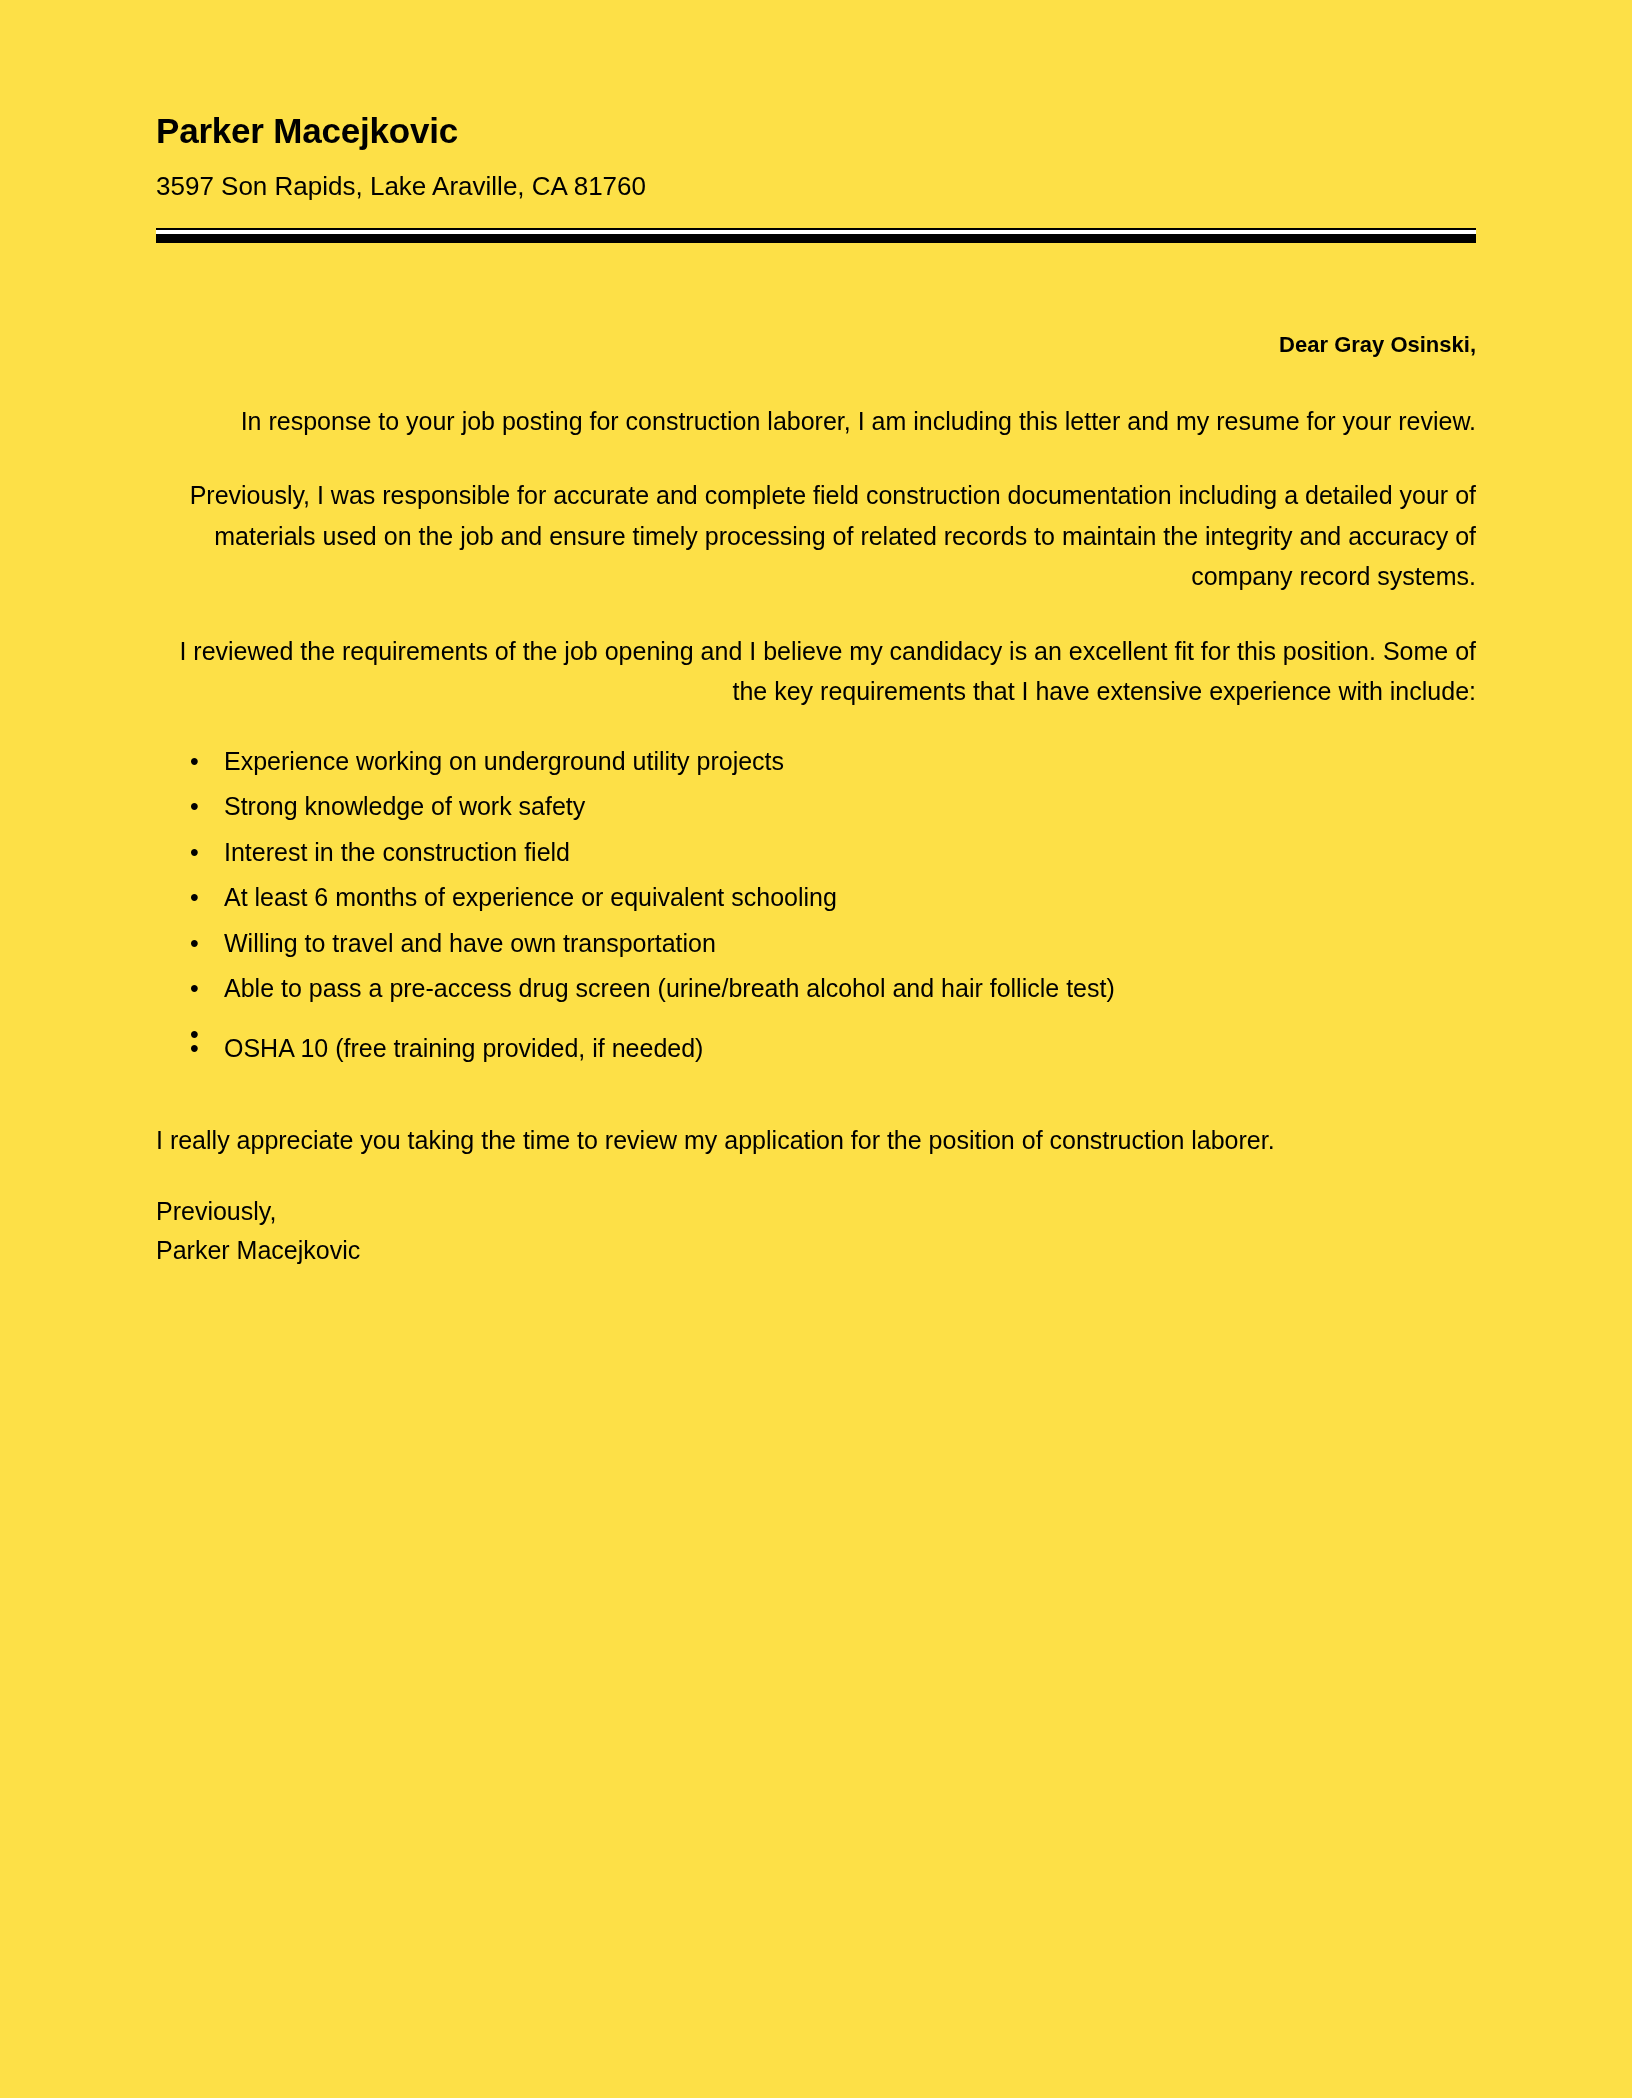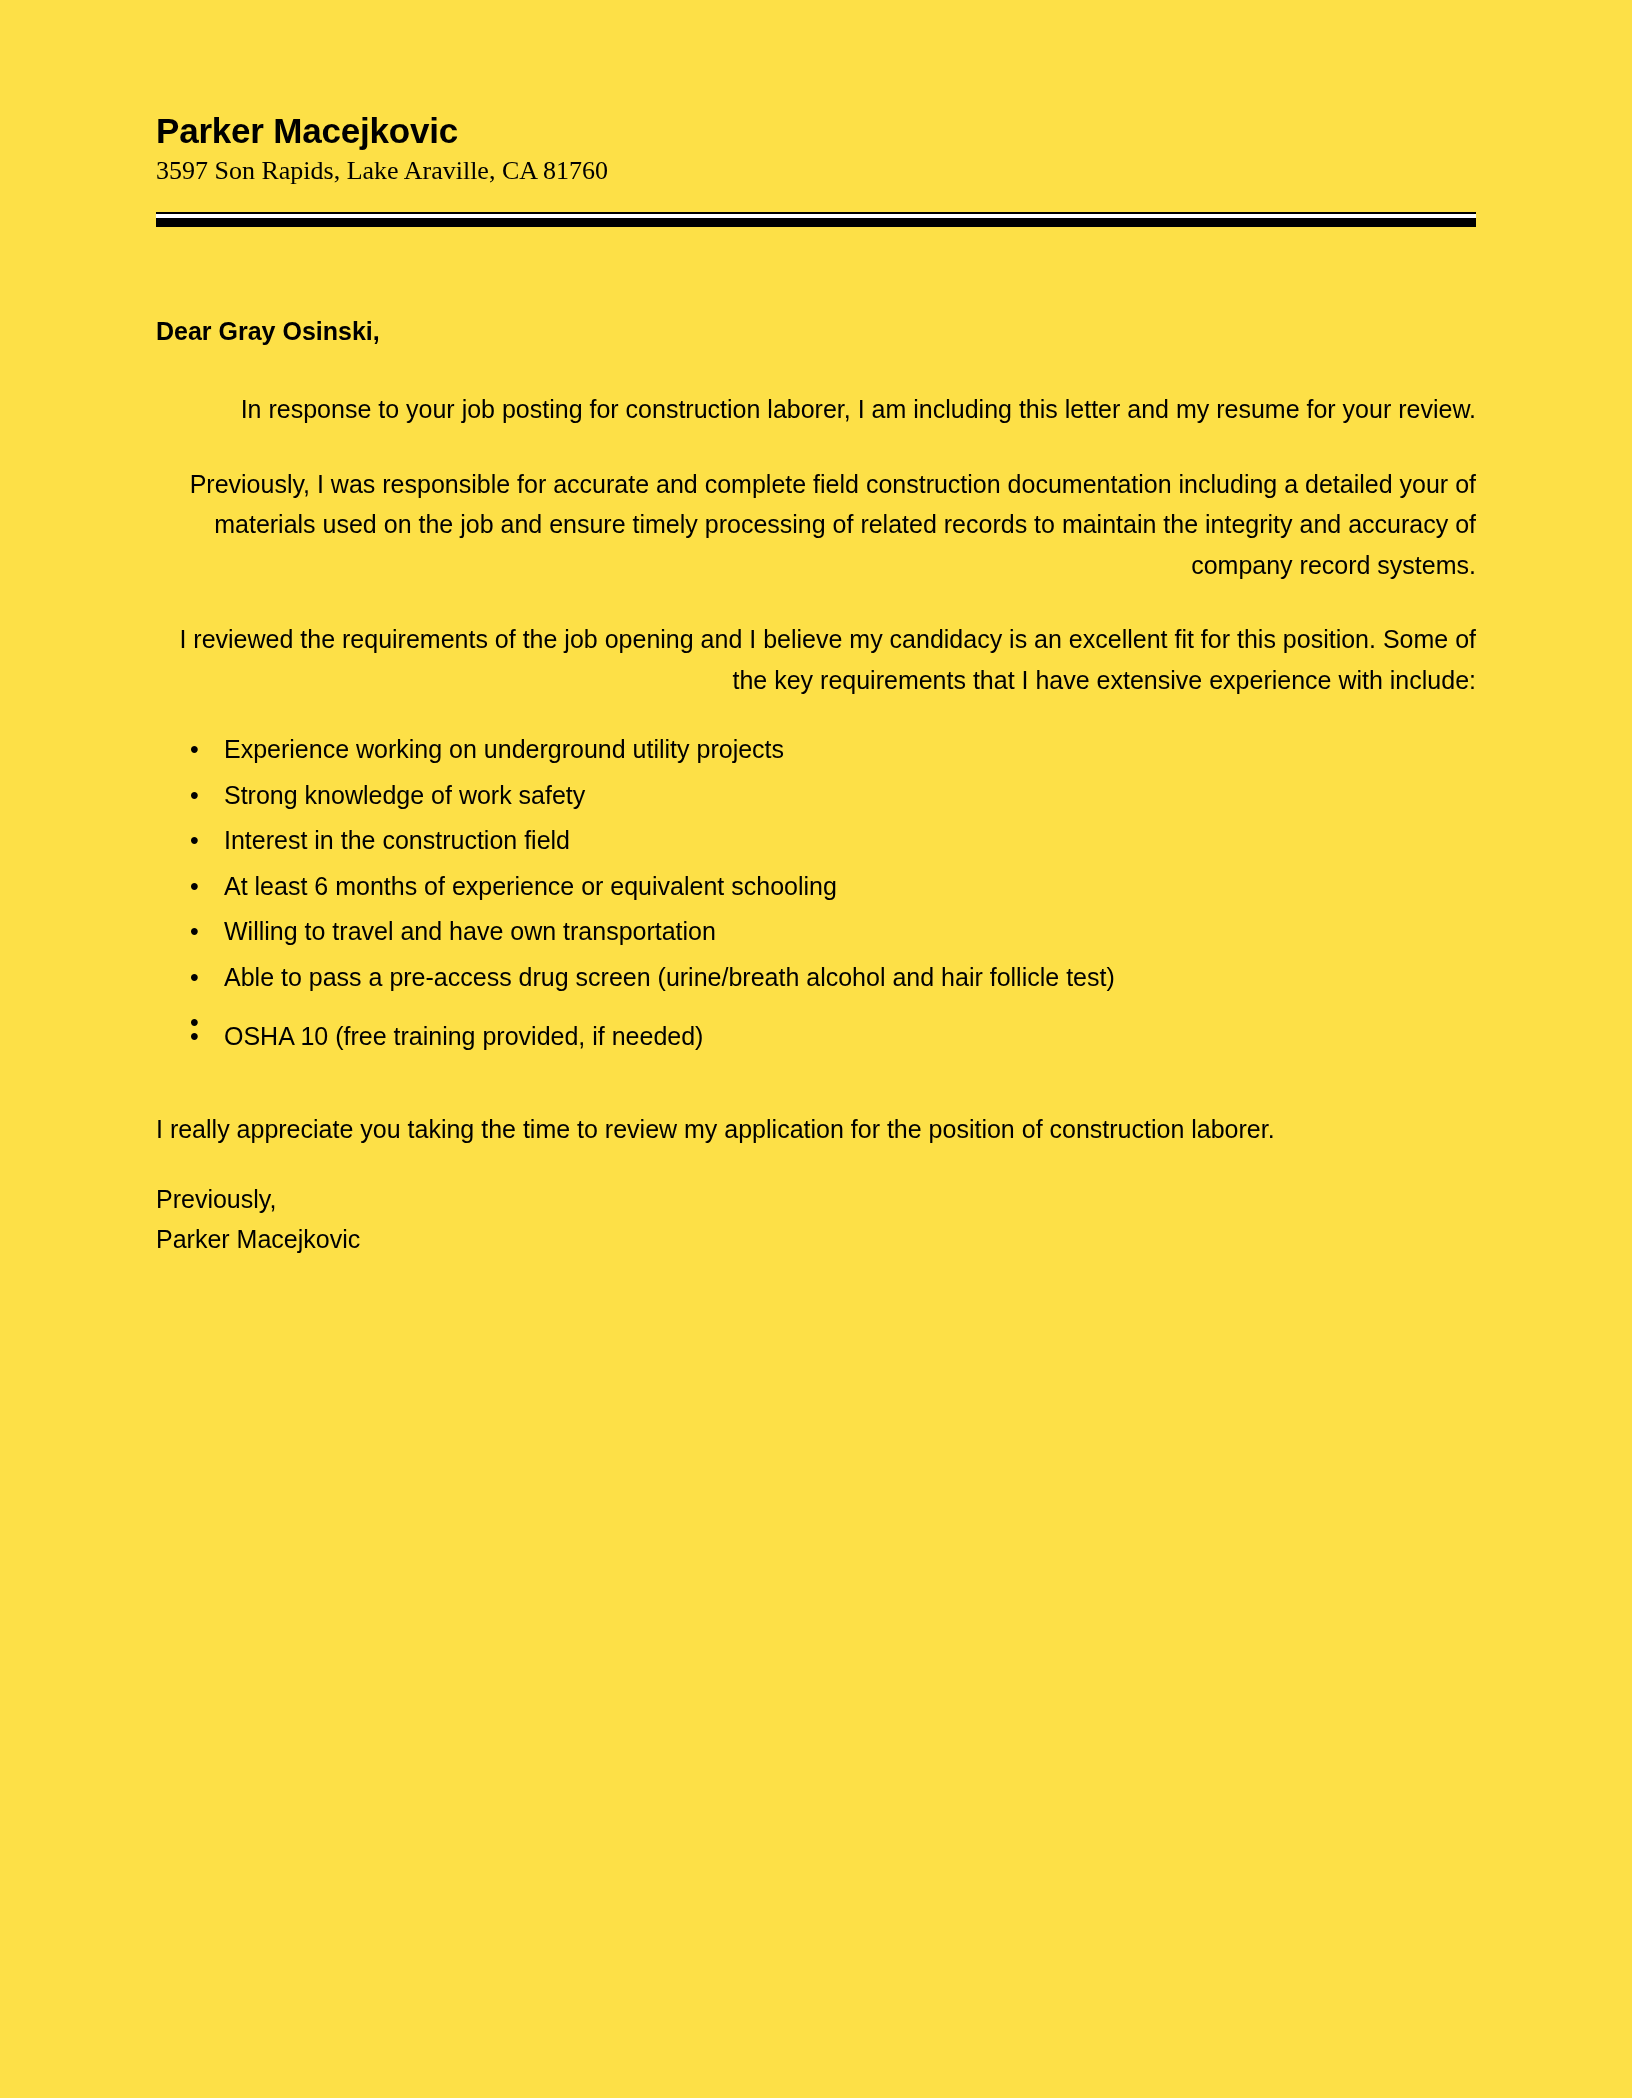--- a/index.html
+++ b/index.html
@@ -32,23 +32,22 @@
     font-weight: bold;
     letter-spacing: -0.2px;
     line-height: 1.22;
     margin: 0;
     color: #000000;
   }
   .sender-address {
     font-size: 26px;
     font-weight: normal;
     line-height: 1.35;
-    margin: 0 0 0 0;
+    margin: 16px 0 0 0;
     color: #000000;
-    font-family: Liberation Serif, serif;
   }
   .divider {
     margin-top: 24px;
     width: 100%;
   }
   .divider .rule-thin {
     height: 2px;
     background: #000000;
     width: 100%;
   }
@@ -59,24 +58,25 @@
   }
   .divider .rule-thick {
     height: 9px;
     background: #000000;
     width: 100%;
   }
   .body-block {
     padding-top: 86px;
   }
   .salutation {
-    font-size: 25px;
+    font-size: 22px;
     font-weight: bold;
     line-height: 1.45;
     margin: 0 0 40px 0;
+    text-align: right;
   }
   .para {
     font-size: 25px;
     font-weight: normal;
     line-height: 1.62;
     margin: 0 0 34px 0;
     text-align: right;
   }
   .req-list {
     list-style: none;

